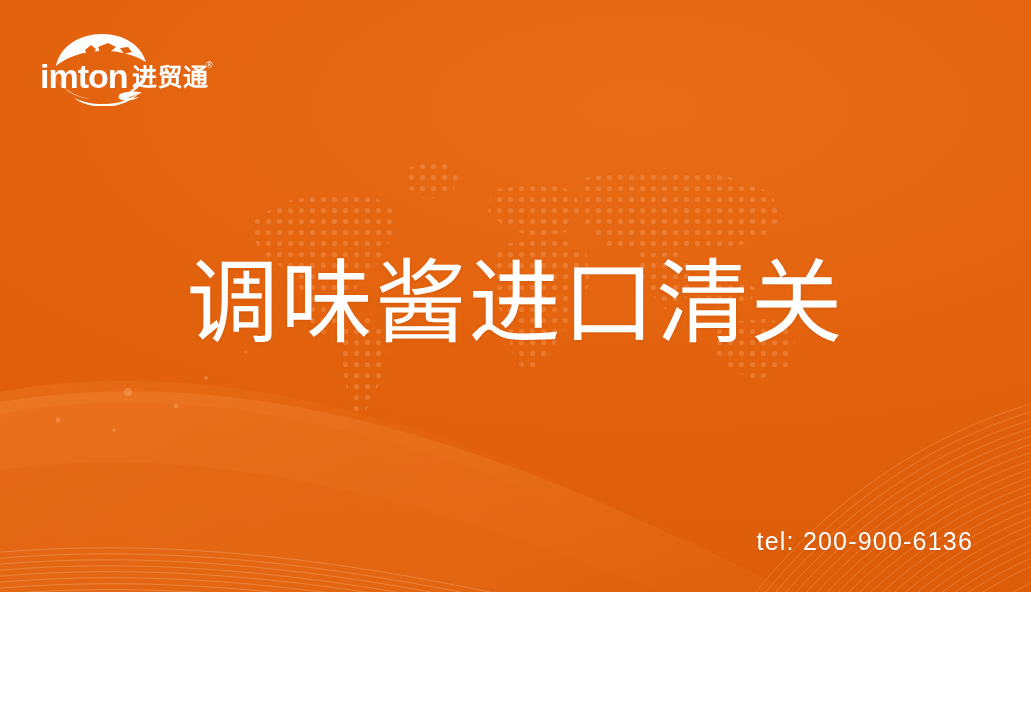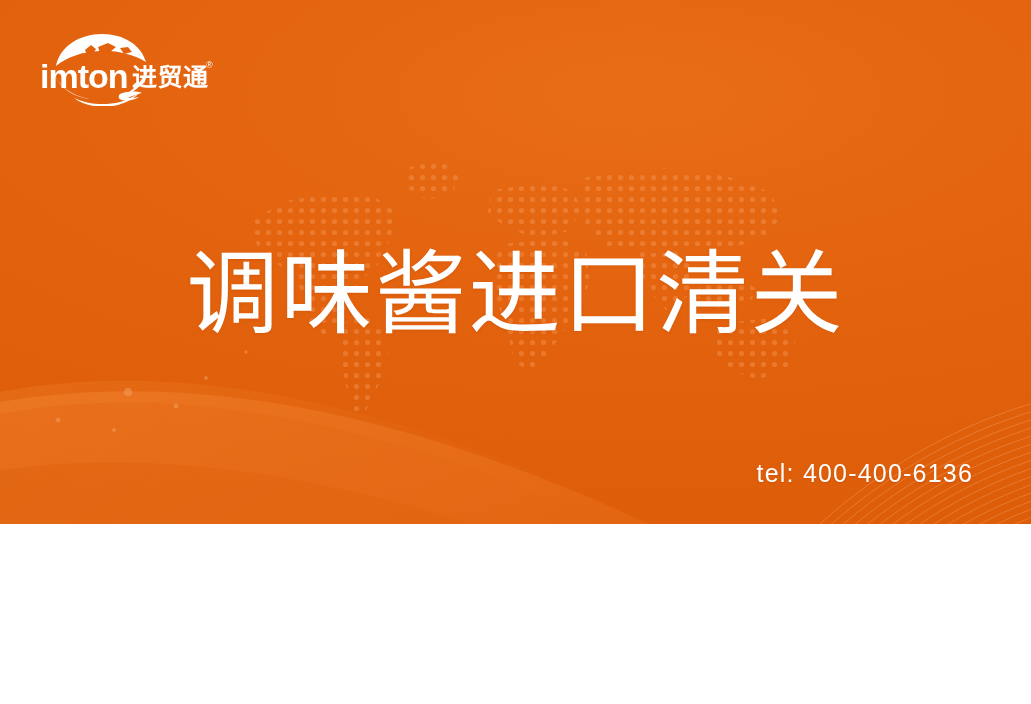--- a/index.html
+++ b/index.html
@@ -8,21 +8,21 @@
     padding: 0;
     background: #ffffff;
   }
   body {
     font-family: "Liberation Sans", "DejaVu Sans", sans-serif;
   }
 
   .banner {
     position: relative;
     width: 1031px;
-    height: 524px;
+    height: 592px;
     overflow: hidden;
     background: #e3620d;
   }
 
   
 
   .bg-base {
     position: absolute;
     inset: 0;
     background:
@@ -62,21 +62,21 @@
     width: 178px;
     height: 78px;
   }
 
   
 
   .headline {
     position: absolute;
     left: 0;
     right: 0;
-    top: 235px;
+    top: 244px;
     text-align: center;
     color: #ffffff;
     font-size: 92px;
     line-height: 120px;
     letter-spacing: 2px;
     font-weight: 400;
     font-family: "DejaVu Sans", "Liberation Sans", sans-serif;
     text-shadow: 0 1px 3px rgba(150, 55, 0, 0.18);
     white-space: nowrap;
   }
@@ -256,15 +256,15 @@
 
     <text x="96" y="58" font-family="'DejaVu Sans','Liberation Sans',sans-serif" font-size="25" font-weight="bold" fill="#ffffff" letter-spacing="0.5">进贸通</text>
 
     <text x="170" y="40" font-family="'Liberation Sans','DejaVu Sans',sans-serif" font-size="9" fill="#ffffff">®</text>
   </svg>
 
   <div class="headline">
     <span class="line">调味酱进口清关</span>
   </div>
 
-  <div class="tel">tel: 400-400-6136</div>
+  <div class="tel">tel: 200-900-6136</div>
 
 </div>
 
 </body></html>

